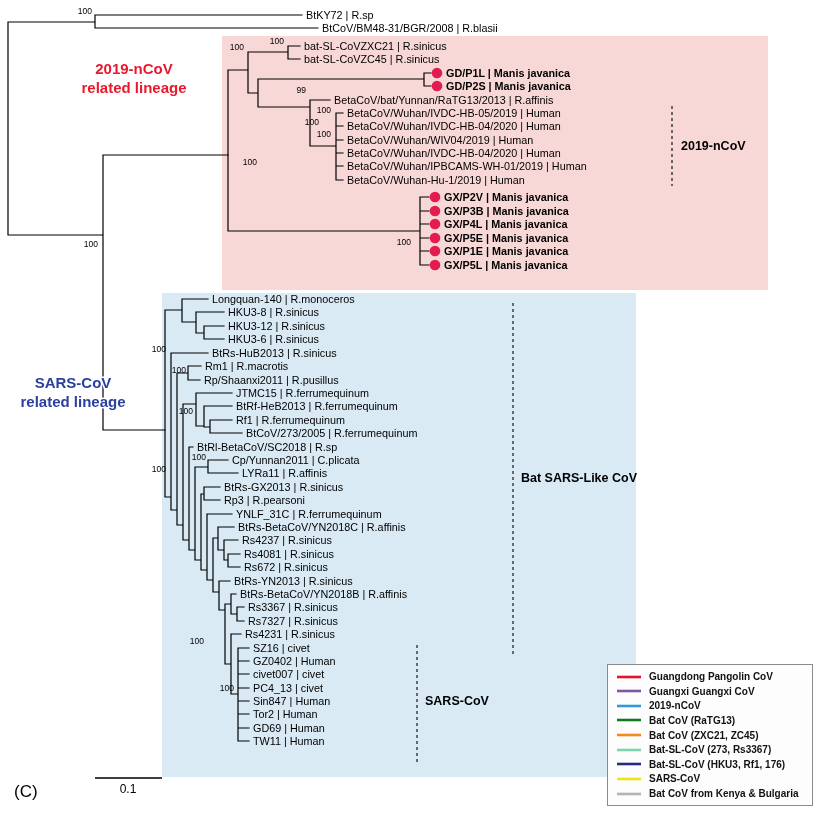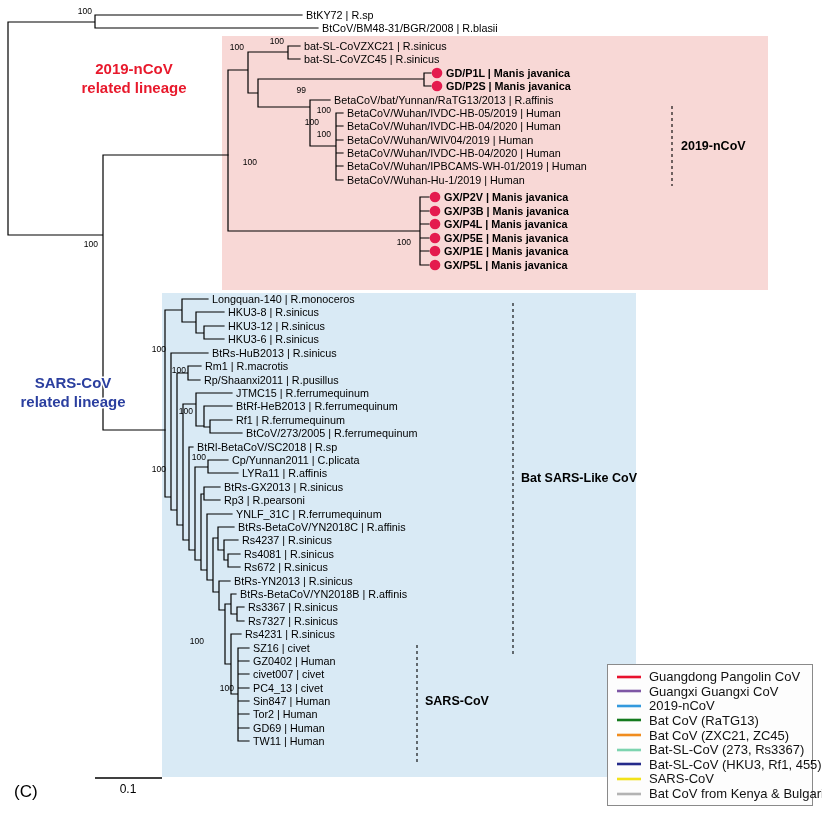--- a/index.html
+++ b/index.html
@@ -22,21 +22,21 @@
     paint-order:stroke; stroke:#ffffff; stroke-width:3px;
   }
   .scale-text { font-size:12px; fill:#000; text-anchor:middle; }
   .legend {
     position:absolute; left:607px; top:664px; width:206px; height:142px;
     border:1px solid #8a8a8a; background:#fdfdfd;
     padding:5px 7px; display:flex; flex-direction:column; justify-content:space-between;
   }
   .lg-row { display:flex; align-items:center; gap:6px; height:13px; }
   .lg-sw { flex:0 0 28px; }
-  .lg-label { font-size:13px; color:#111; white-space:nowrap; }
+  .lg-label { font-size:10px; color:#111; white-space:nowrap;font-weight:bold; }
   .panel-label { position:absolute; left:14px; top:782px; font-size:17px; color:#000; }
 </style>
 </head>
 <body>
 
 <div class="stage">
 
   <svg class="tree" width="822" height="813" viewBox="0 0 822 813">
 
     <rect x="222" y="36" width="546" height="254" fill="#f8d8d6"></rect>
@@ -178,21 +178,21 @@
     <div class="lg-row">
       <svg class="lg-sw" width="28" height="12">
           <line x1="2" y1="6" x2="26" y2="6" stroke-width="2.6" stroke="#7dd4b0"></line>
         </svg>
       <span class="lg-label">Bat-SL-CoV (273, Rs3367)</span>
     </div>
     <div class="lg-row">
       <svg class="lg-sw" width="28" height="12">
           <line x1="2" y1="6" x2="26" y2="6" stroke-width="2.6" stroke="#242a8a"></line>
         </svg>
-      <span class="lg-label">Bat-SL-CoV (HKU3, Rf1, 455)</span>
+      <span class="lg-label">Bat-SL-CoV (HKU3, Rf1, 176)</span>
     </div>
     <div class="lg-row">
       <svg class="lg-sw" width="28" height="12">
           <line x1="2" y1="6" x2="26" y2="6" stroke-width="2.6" stroke="#f2e219"></line>
         </svg>
       <span class="lg-label">SARS-CoV</span>
     </div>
     <div class="lg-row">
       <svg class="lg-sw" width="28" height="12">
           <line x1="2" y1="6" x2="26" y2="6" stroke-width="2.6" stroke="#b3b3b3"></line>

